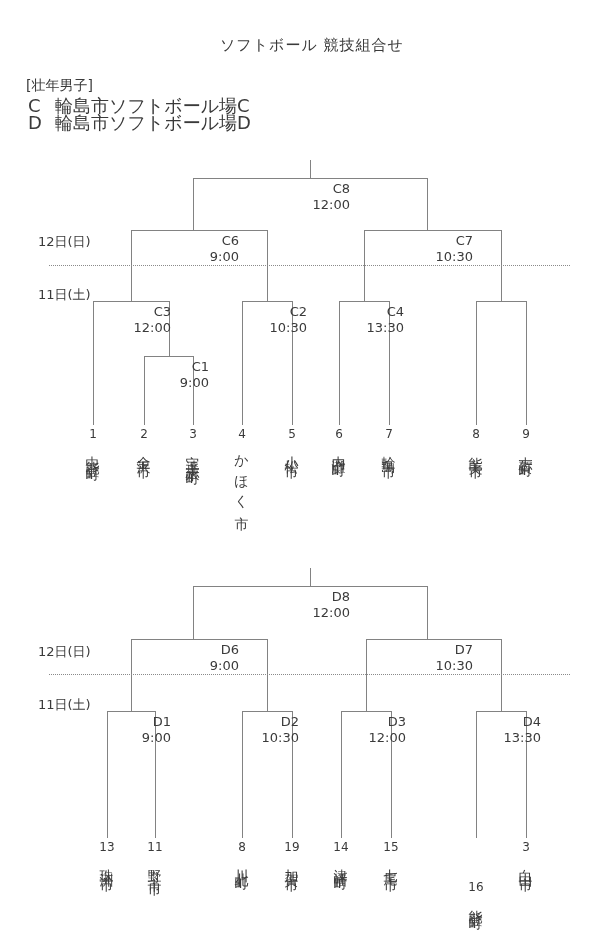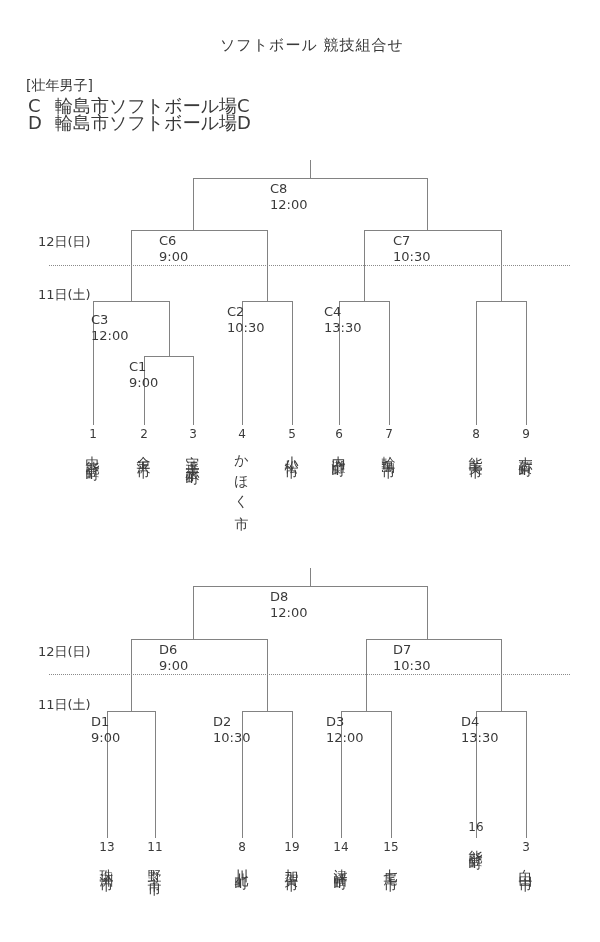--- a/index.html
+++ b/index.html
@@ -9,21 +9,21 @@
   }
   .ln { position:absolute; background:#828282; }
   .ln.h { height:1px; }
   .ln.v { width:1px; }
   .dot { position:absolute; height:0; border-top:1px dotted #8a8a8a; }
   .title1 { position:absolute; left:197px; top:16px; font-size:15px; letter-spacing:1px; white-space:nowrap; }
   .title2 { position:absolute; left:220px; top:36px; font-size:15px; letter-spacing:1px; white-space:nowrap; }
   .cat { position:absolute; left:26px; top:77px; font-size:14px; white-space:nowrap; }
   .venue { position:absolute; left:28px; font-size:18px; white-space:nowrap; }
   .venue .code { display:inline-block; width:27px; }
-  .match { position:absolute; width:80px; text-align:left; font-size:13px; line-height:16px; white-space:nowrap; }
+  .match { position:absolute; width:80px; text-align:right; font-size:13px; line-height:16px; white-space:nowrap; }
   .day { position:absolute; left:38px; font-size:13px; white-space:nowrap; }
   .team { position:absolute; width:40px; text-align:center; }
   .tnum { font-size:12px; line-height:14px; }
   .tname {
     display:block; writing-mode:vertical-rl; text-orientation:upright;
     font-size:14px; line-height:1; letter-spacing:4px; margin:4px auto 0;
   }
 </style>
 </head>
 <body>
@@ -75,21 +75,21 @@
     <div>12:00</div>
   </div>
   <div class="match" style="left:159px;top:233px">
     <div>C6</div>
     <div>9:00</div>
   </div>
   <div class="match" style="left:393px;top:233px">
     <div>C7</div>
     <div>10:30</div>
   </div>
-  <div class="match" style="left:91px;top:312px">
+  <div class="match" style="left:91px;top:304px">
     <div>C3</div>
     <div>12:00</div>
   </div>
   <div class="match" style="left:129px;top:359px">
     <div>C1</div>
     <div>9:00</div>
   </div>
   <div class="match" style="left:227px;top:304px">
     <div>C2</div>
     <div>10:30</div>
@@ -172,21 +172,21 @@
     <div>9:00</div>
   </div>
   <div class="match" style="left:393px;top:642px">
     <div>D7</div>
     <div>10:30</div>
   </div>
   <div class="match" style="left:91px;top:714px">
     <div>D1</div>
     <div>9:00</div>
   </div>
-  <div class="match" style="left:213px;top:714px">
+  <div class="match" style="left:219px;top:714px">
     <div>D2</div>
     <div>10:30</div>
   </div>
   <div class="match" style="left:326px;top:714px">
     <div>D3</div>
     <div>12:00</div>
   </div>
   <div class="match" style="left:461px;top:714px">
     <div>D4</div>
     <div>13:30</div>
@@ -209,21 +209,21 @@
     <span class="tname">加賀市</span>
   </div>
   <div class="team" style="left:321px;top:840px">
     <div class="tnum">14</div>
     <span class="tname">津幡町</span>
   </div>
   <div class="team" style="left:371px;top:840px">
     <div class="tnum">15</div>
     <span class="tname">七尾市</span>
   </div>
-  <div class="team" style="left:456px;top:820px">
+  <div class="team" style="left:456px;top:880px">
     <div class="tnum">16</div>
     <span class="tname">能登町</span>
   </div>
   <div class="team" style="left:506px;top:840px">
     <div class="tnum">3</div>
     <span class="tname">白山市</span>
   </div>
 
 </div>
 

